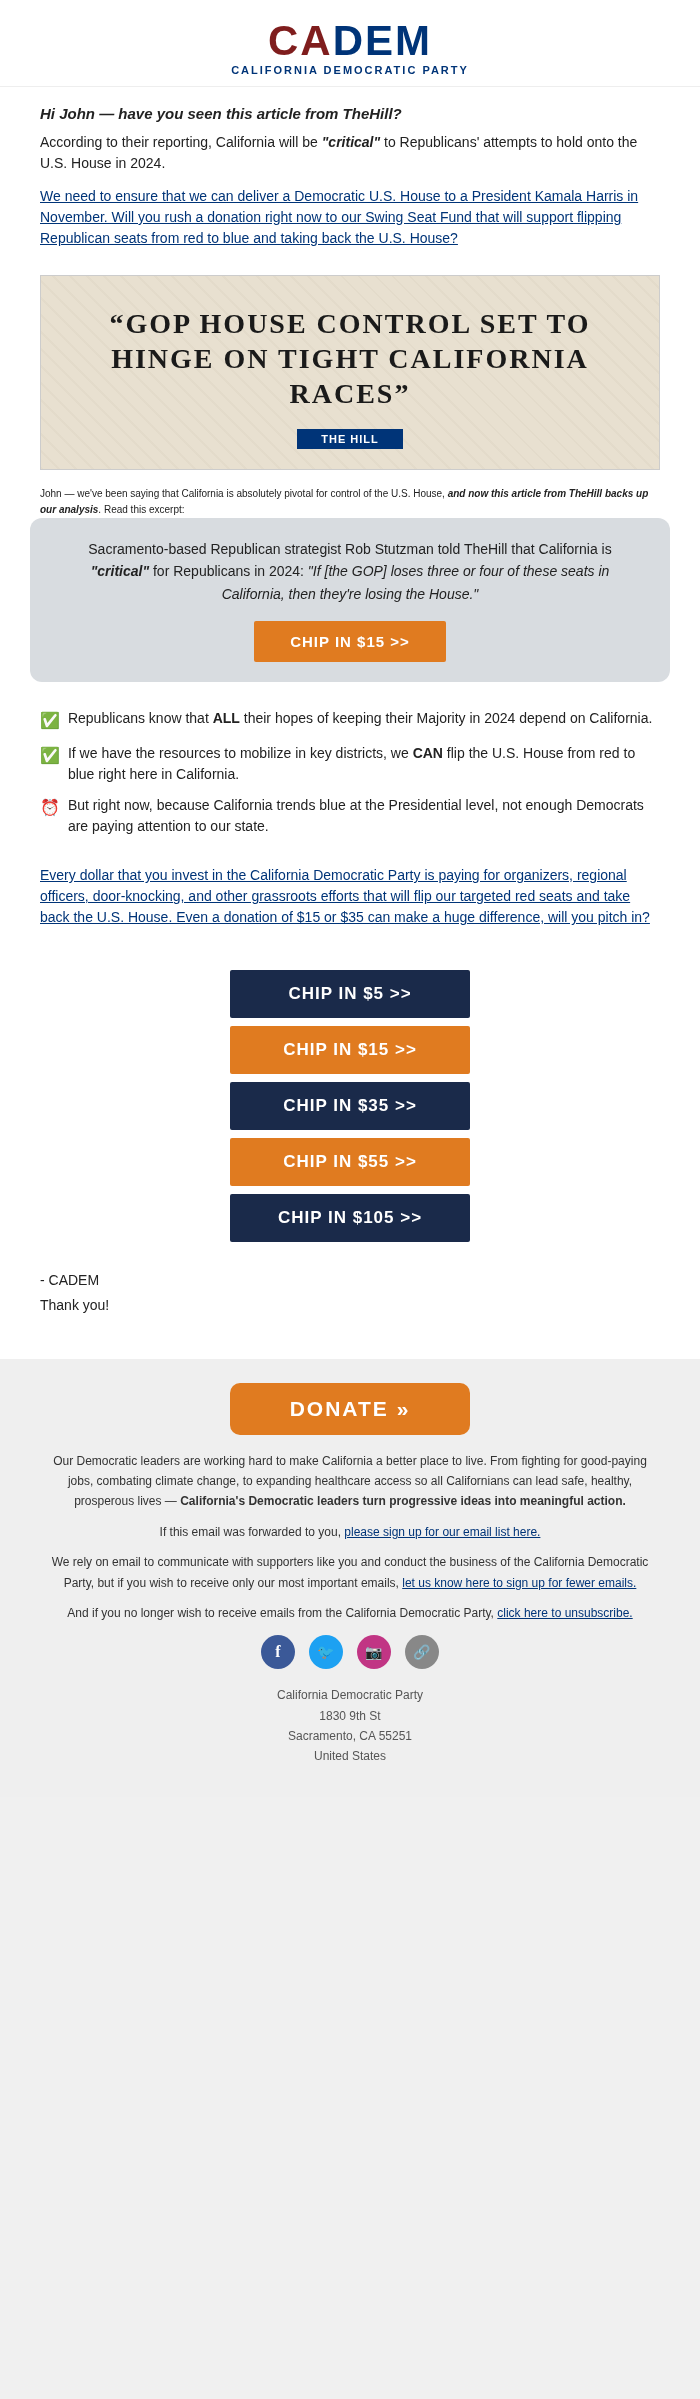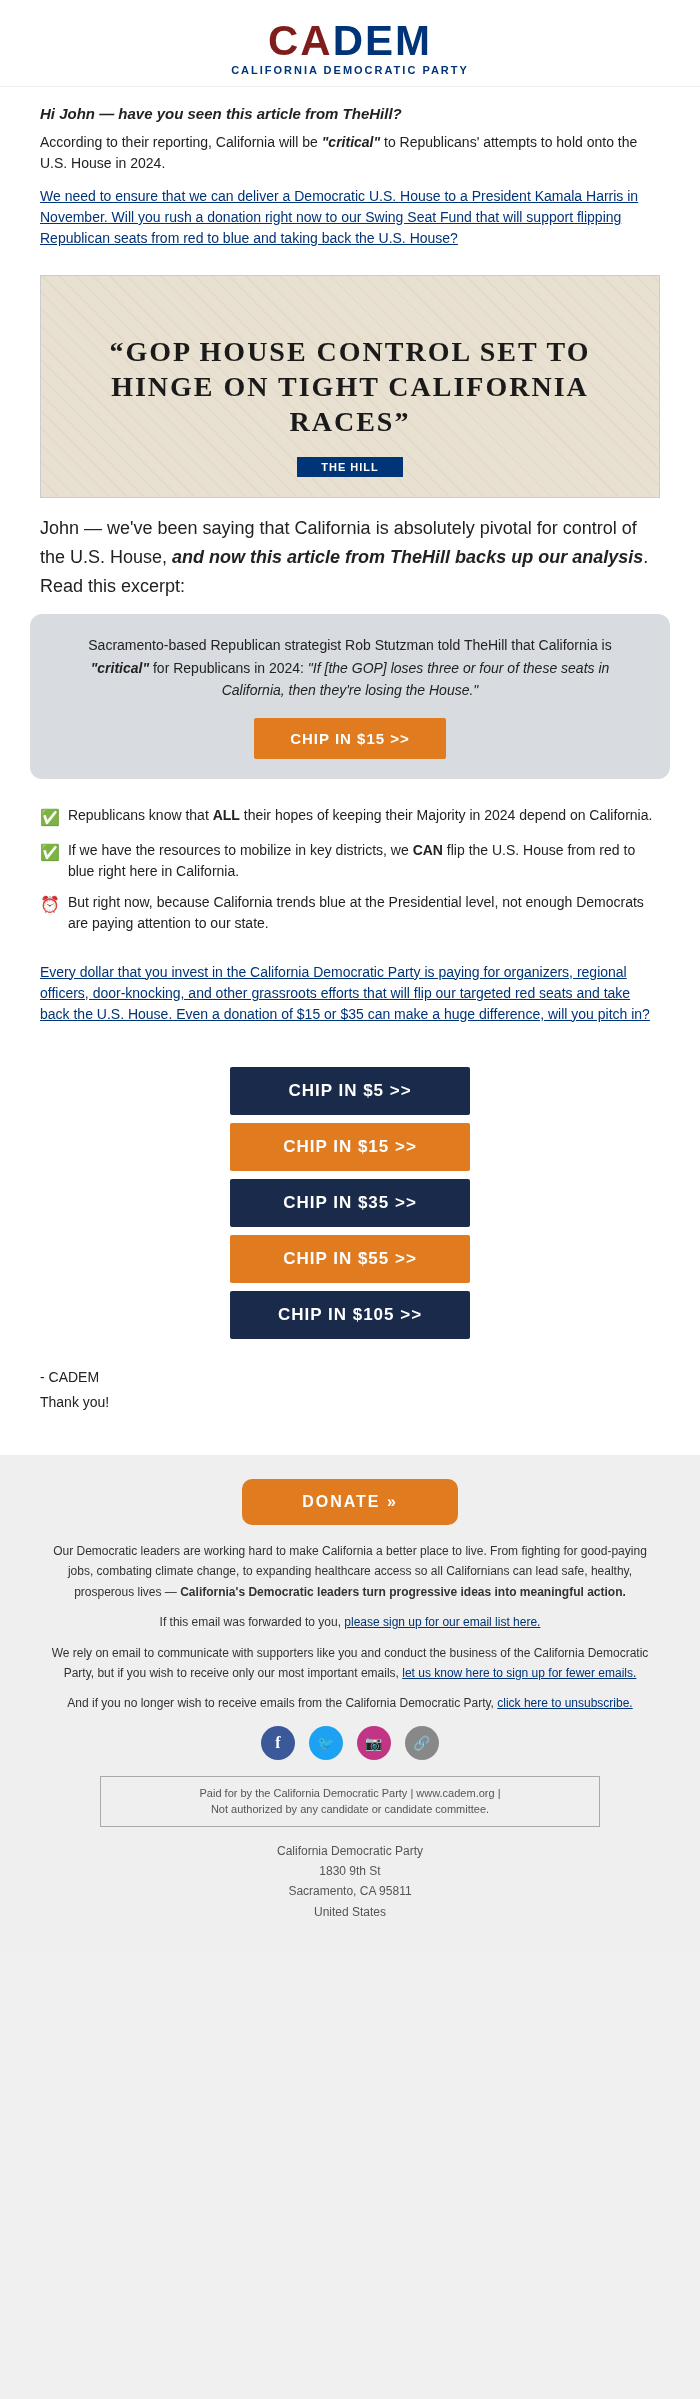--- a/index.html
+++ b/index.html
@@ -79,37 +79,35 @@
     }
     .quote-text-headline {
       font-size: 28px;
       font-weight: 900;
       letter-spacing: 2px;
       text-transform: uppercase;
       color: #1a1a1a;
       line-height: 1.25;
       margin-bottom: 18px;
       font-family: Georgia, serif;
-      margin-top: 28px;
     }
     .the-hill-badge {
       display: inline-block;
       background: #003478;
       color: white;
       font-size: 11px;
       font-weight: bold;
       padding: 4px 24px;
       letter-spacing: 1px;
       text-transform: uppercase;
     }
     
     .analysis-text {
-      font-size: 18px;
+      font-size: 10px;
       line-height: 1.6;
-      margin-bottom: 14px;
       padding: 0 40px;
     }
     
     .excerpt-box {
       margin: 0 30px 16px;
       background: #d8dce0;
       padding: 20px 30px;
       border-radius: 12px;
     }
     .excerpt-text {
@@ -191,21 +189,21 @@
     .footer-donate-section {
       background: #efefef;
       padding: 24px 40px 20px;
       text-align: center;
       margin-top: 10px;
     }
     .footer-donate-btn {
       display: inline-block;
       background: #E07B20;
       color: white;
-      font-size: 16px;
+      font-size: 21px;
       font-weight: bold;
       letter-spacing: 2px;
       padding: 14px 60px;
       text-transform: uppercase;
       cursor: pointer;
       border: none;
       border-radius: 10px;
       margin-bottom: 16px;
     }
     .footer-text {
@@ -347,27 +345,23 @@
 
     
     <div class="social-icons">
       <div class="social-icon-circle icon-fb" style="font-family:serif;font-weight:bold;">f</div>
       <div class="social-icon-circle icon-tw" style="font-size:14px;">🐦</div>
       <div class="social-icon-circle icon-ig" style="font-size:14px;">📷</div>
       <div class="social-icon-circle icon-link" style="font-size:14px;">🔗</div>
     </div>
 
     
-    <div class="paid-for-box">
-      <span>Paid for by the California Democratic Party | www.cadem.org |</span><br>
-      <span>Not authorized by any candidate or candidate committee.</span>
-    </div>
 
     
     <div class="footer-address">
       <span>California Democratic Party</span><br>
       <span>1830 9th St</span><br>
-      <span>Sacramento, CA 95811</span><br>
+      <span>Sacramento, CA 55251</span><br>
       <span>United States</span>
     </div>
   </div>
 
 </div>
 
 </body></html>

